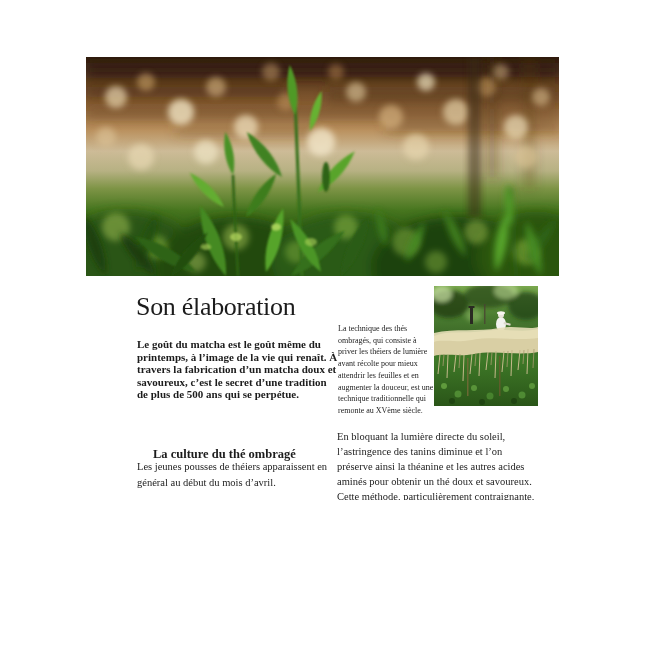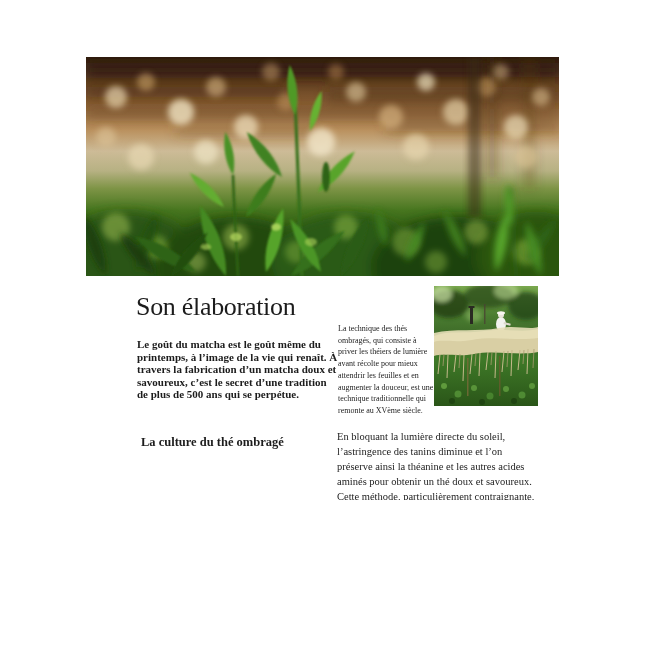--- a/index.html
+++ b/index.html
@@ -9,21 +9,21 @@
   .hero{position:absolute;left:86px;top:57px;width:473px;height:219px;overflow:hidden;}
   .hero svg{display:block;width:100%;height:100%;}
   .page-title{position:absolute;left:136px;top:292px;margin:0;font-size:26px;font-weight:400;
               letter-spacing:-0.3px;white-space:nowrap;}
   .intro{position:absolute;left:137px;top:338px;width:201px;margin:0;
          font-size:11px;line-height:12.6px;font-weight:700;}
   .photo-caption{position:absolute;left:337px;top:322px;width:99px;margin:1px;
                  font-size:8px;line-height:11.7px;}
   .thumb{position:absolute;left:434px;top:286px;width:104px;height:120px;overflow:hidden;}
   .thumb svg{display:block;width:100%;height:100%;}
-  .section-heading{position:absolute;left:137px;top:431px;margin:4px;font-size:12.5px;font-weight:700;
+  .section-heading{position:absolute;left:137px;top:431px;margin:16px;font-size:12.5px;font-weight:700;
                    white-space:nowrap;}
   .col-left{position:absolute;left:137px;top:459px;width:199px;font-size:10.5px;line-height:16px;}
   .col-right{position:absolute;left:337px;top:429px;width:202px;font-size:10.5px;line-height:15px;}
   .col-left p,.col-right p{margin:0;}
   .page-number{position:absolute;left:100px;top:567px;font-size:8px;}
   em{font-style:italic;}
 </style>
 </head>
 <body>
 
@@ -241,20 +241,21 @@
         <circle cx="80" cy="115" r="3" fill="#1e4010" opacity="0.8"></circle>
         <rect x="33" y="72" width="1.5" height="38" fill="#7a6a3a" opacity="0.8"></rect>
         <rect x="65" y="70" width="1.5" height="40" fill="#6b5a2e" opacity="0.8"></rect>
       </g>
     </svg>
   </figure>
 
   <h2 class="section-heading">La culture du thé ombragé</h2>
 
   <div class="col-left">
+    <p>Les jeunes pousses de théiers apparaissent en général au début du mois d’avril.</p>
   </div>
 
   <div class="col-right">
     <p>En bloquant la lumière directe du soleil, l’astringence des tanins diminue et l’on préserve ainsi la théanine et les autres acides aminés pour obtenir un thé doux et savoureux.</p>
     <p><span>Cette méthode, particulièrement contraignante, est le secret du goût unique des meilleurs matcha et </span><em>gyokuro</em><span>.</span></p>
   </div>
 
   <div class="page-number">10</div>
 
 </div>

